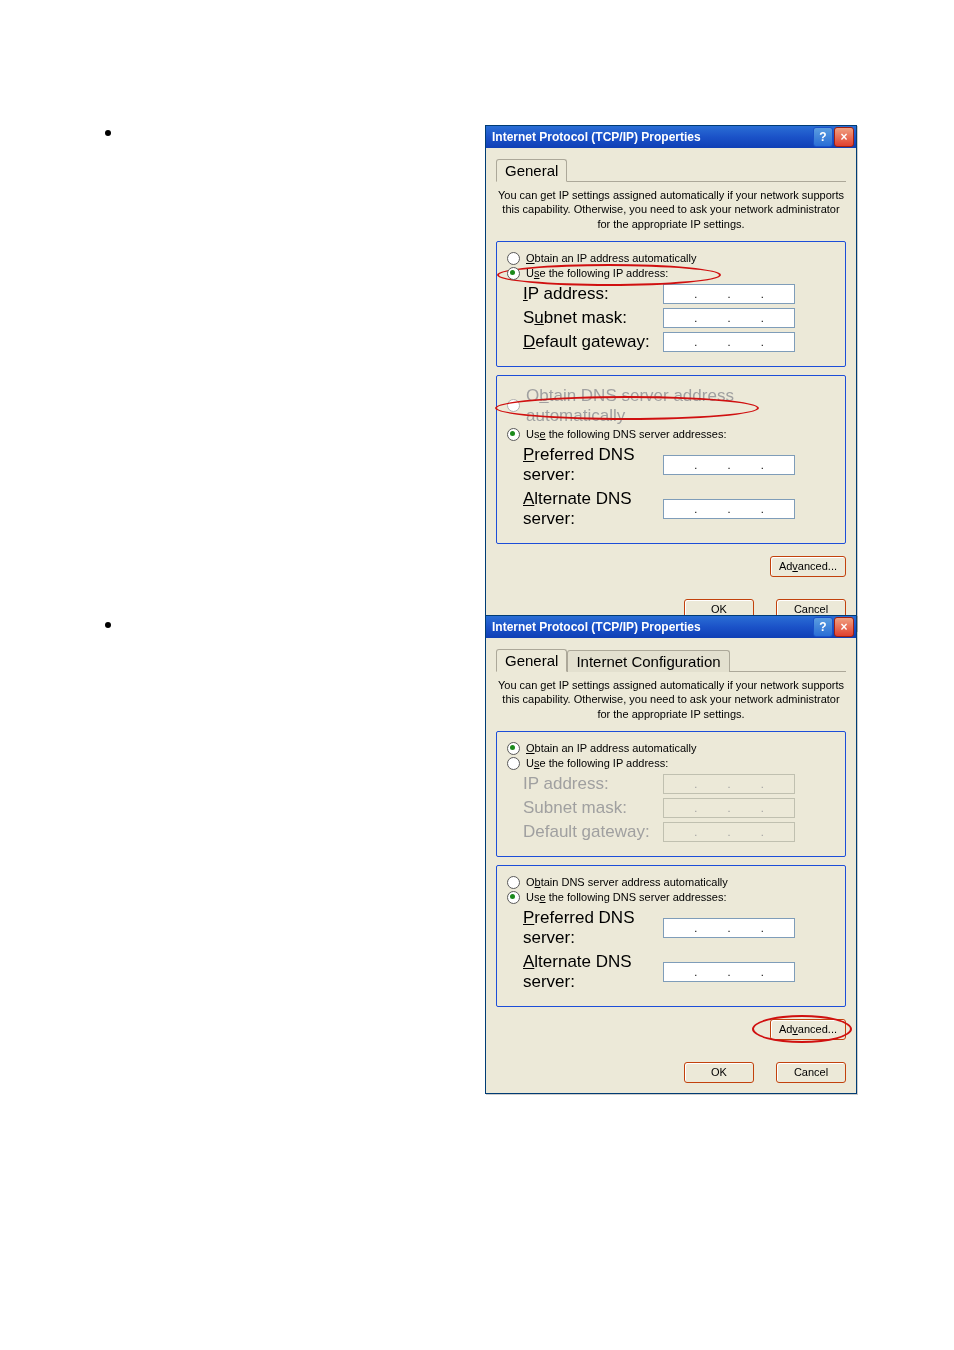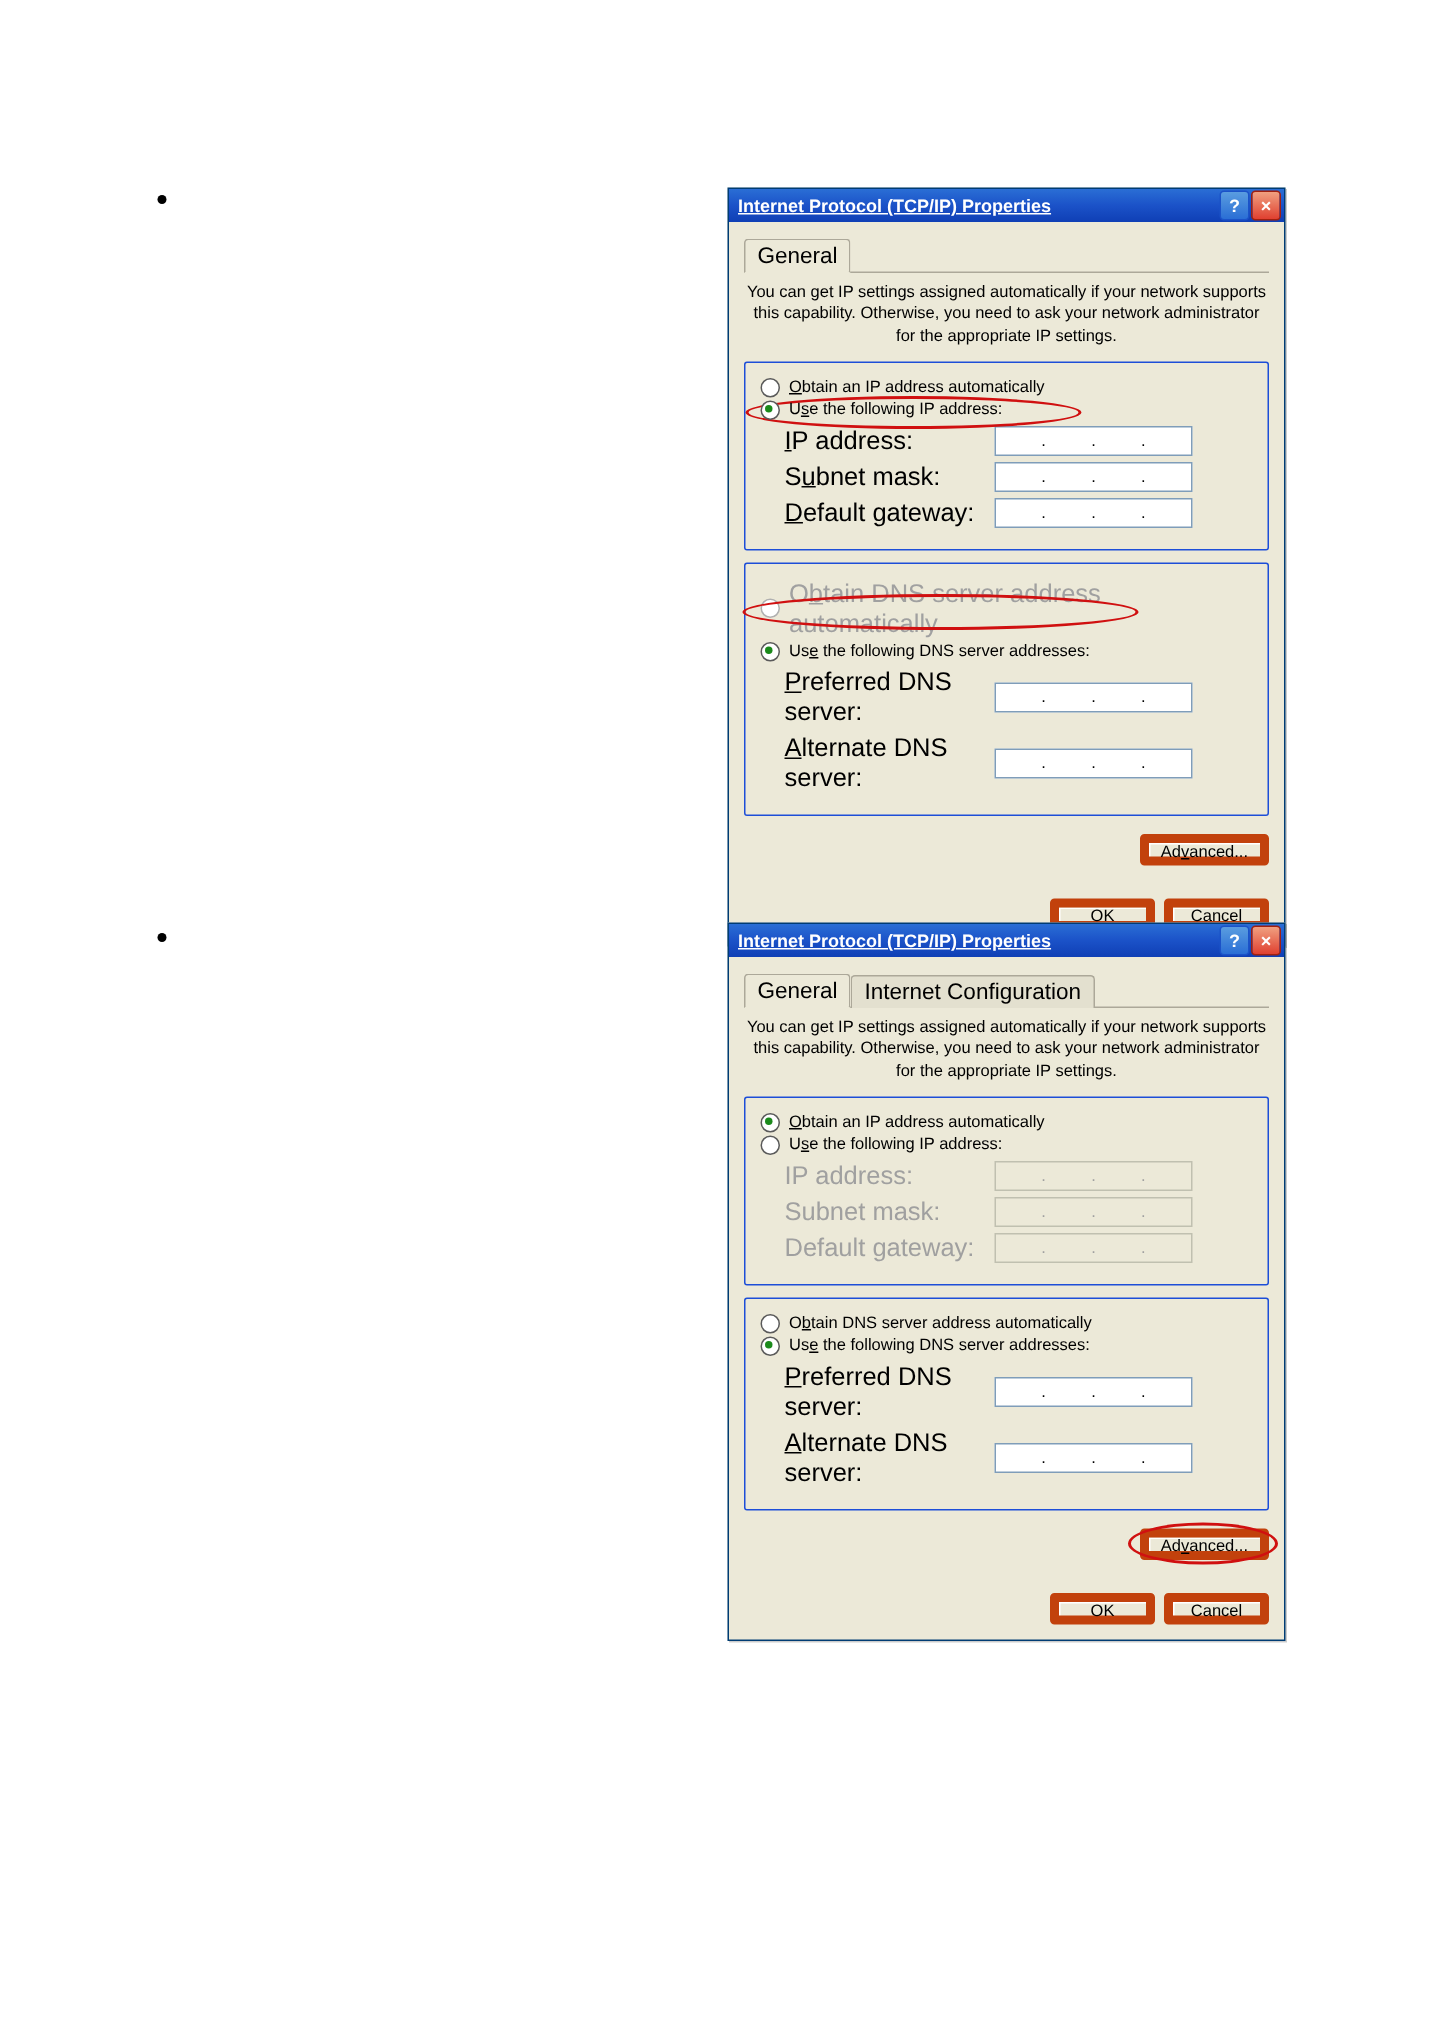--- a/index.html
+++ b/index.html
@@ -32,21 +32,21 @@
   .titlebar {
     height: 22px;
     background: linear-gradient(to bottom, #2a6ed5 0%, #1b52c8 50%, #0f3fb5 100%);
     color: #fff;
     font-weight: bold;
     font-size: 12px;
     display: flex;
     align-items: center;
     padding: 0 2px 0 6px;
   }
-  .titlebar-text { flex: 1; text-decoration: underline; }
+  .titlebar-text { flex: 1; }
   .titlebar-buttons { display: flex; gap: 1px; }
   .titlebar-btn {
     width: 18px;
     height: 18px;
     border-radius: 3px;
     display: flex;
     align-items: center;
     justify-content: center;
     font-size: 12px;
     font-weight: bold;
@@ -88,23 +88,23 @@
   }
   .radio.disabled { border-color:#b0b0b0; }
   .field-row { display:flex; align-items:center; margin:4px 0 4px 16px; }
   .field-label { width:140px; font-size:17px; }
   .field-label.disabled { color:#a0a0a0; }
   .ip-input {
     width:130px; height:18px; border:1px solid #7f9db9; background:#fff; display:flex; align-items:center; justify-content:space-evenly;
     font-size:11px; color:#000;
   }
   .ip-input.disabled { background:#ece9d8; border-color:#c0c0b0; color:#a0a0a0; }
-  .buttons-row { display:flex; justify-content:flex-end; gap:6px; padding:6px 10px 10px 0; }
+  .buttons-row { display:flex; justify-content:flex-end; gap:22px; padding:6px 10px 10px 0; }
   .btn {
-    min-width:70px; height:21px; background:#ece9d8; border:6px solid #c2410c;
+    min-width:70px; height:21px; background:#ece9d8; border:1px solid #c2410c;
     border-radius:3px; font-size:11px; cursor:pointer; padding:0 8px;
     box-shadow: inset 1px 1px 0 #fff;
   }
   .advanced-row { display:flex; justify-content:flex-end; padding:4px 0 6px 0; position:relative; }
   .circle-mark {
     position:absolute; border:2px solid #d01010; border-radius:50%/50%; pointer-events:none;
   }
   .u { text-decoration: underline; }
 </style>
 </head>

